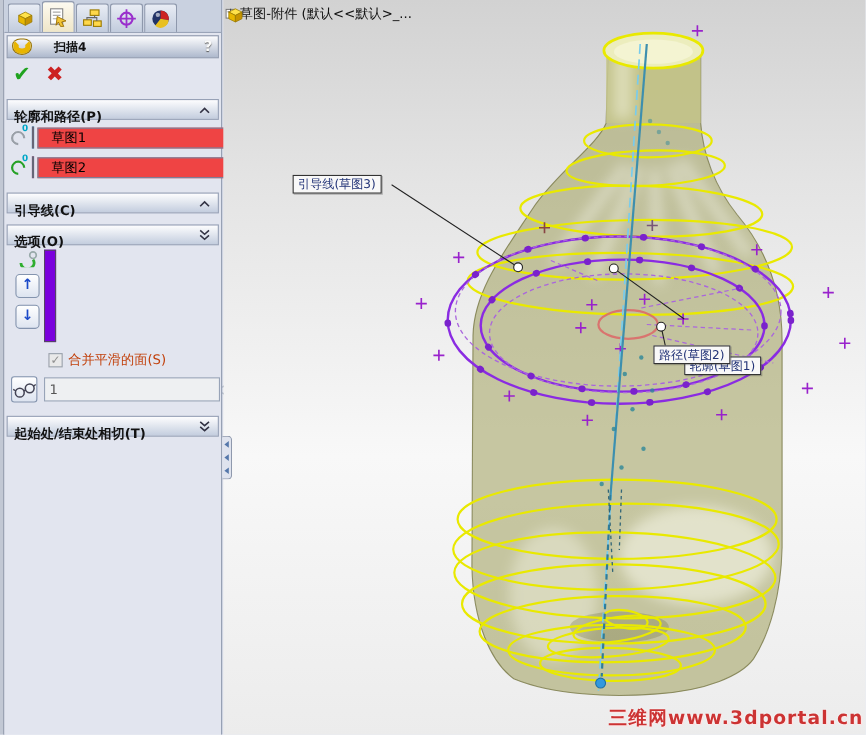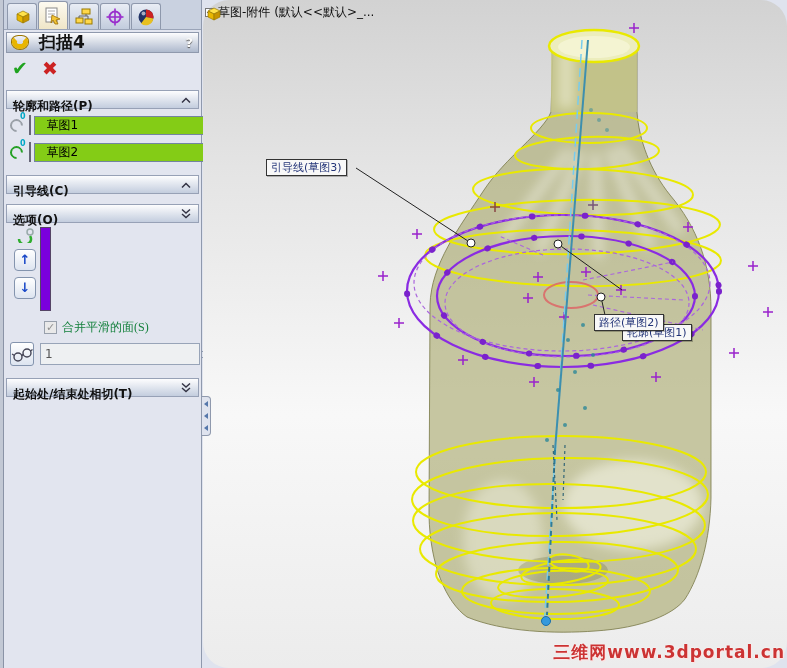--- a/index.html
+++ b/index.html
@@ -18,21 +18,21 @@
   .tabbar { display:flex; gap:1px; padding:3px 0 0 3px; background:#c9d1e0;
     border-bottom:1px solid #9aa4b8; height:30px; }
   .tab { width:30px; height:26px; display:flex; align-items:center; justify-content:center;
     background:linear-gradient(#e9edf5,#c2ccdd); border:1px solid #8e98ac;
     border-bottom:none; border-radius:3px 3px 0 0; }
   .tab.active { background:linear-gradient(#fdfaf0,#efe6c8); height:28px; margin-top:-2px; }
 
   .pm-header { margin:2px 2px 0 2px; height:21px; display:flex; align-items:center;
     background:linear-gradient(#fdfdfe,#aeb9cd); border:1px solid #8f99ad;
     padding:0 5px; }
-  .pm-title { font-size:17px; font-weight:bold; color:#111; margin-left:11px; flex:1; }
+  .pm-title { font-size:11px; font-weight:bold; color:#111; margin-left:21px; flex:1; }
   .pm-help { font-size:13px; font-weight:bold; color:#fafafa;
     text-shadow:0 1px 1px #555; cursor:pointer; }
   .sweep-glyph { width:16px; height:13px; border:5px solid #e8b500;
     border-bottom-color:transparent; border-radius:50% 50% 40% 40%;
     box-shadow:0 0 0 1px #9a7400; transform:rotate(180deg); }
 
   .okcancel { display:flex; gap:14px; padding:5px 0 4px 8px; }
   .ok { color:#1fa31f; font-size:19px; font-weight:bold; line-height:20px; cursor:pointer;}
   .cancel { color:#cc2222; font-size:19px; font-weight:bold; line-height:20px; cursor:pointer;}
 
@@ -40,21 +40,21 @@
     background:linear-gradient(#fdfdfe,#c3cdde); border:1px solid #97a1b6;
     padding:0 6px; font-size:12px; font-weight:bold; color:#111; cursor:pointer; }
   .sec-header span.flex { flex:1;margin-top:14px; }
   .chev { display:block; }
 
   .row { display:flex; align-items:center; margin:5px 6px 0 6px; height:22px; }
   .row .cicon { width:26px; display:flex; justify-content:center; }
   .swatch { width:11px; height:20px; margin-right:3px; border:1px solid #667; }
   .sw-blue { background:#3aa6f0; }
   .sw-pink { background:#ff7fd4; }
-  .field { flex:1; height:19px; border:1px solid #7384a0; background:#84cc16;
+  .field { flex:1; height:19px; border:1px solid #7384a0; background:#ef4444;
     font-size:12px; padding:1px 12px; font-family:inherit; }
 
   .curve-c { width:13px; height:13px; border:2.5px solid #9aa0a8; border-right-color:transparent;
     border-radius:50%; transform:rotate(45deg); position:relative; }
   .curve-c.green { border-color:#27a127; border-right-color:transparent; }
   .sup0 { font-size:8px; font-weight:bold; color:#00a7c6; position:relative; top:-7px; left:-3px;}
 
   .guide-body { display:flex; margin:4px 6px 0 6px; }
   .guide-left { width:30px; display:flex; flex-direction:column; align-items:center; }
   .arrow-btn { width:22px; height:22px; margin-top:6px; border:1px solid #8494ae;
@@ -64,21 +64,21 @@
   .sw-purple { width:11px; height:84px; background:#7a00dd; border:1px solid #546;
     margin-right:2px; }
   .listbox { flex:1; height:86px; background:#cfe9f8; border:1px solid #7aa0b8;
     font-size:12px; overflow:hidden; }
   .listitem { height:16px; line-height:16px; padding:0 3px; color:#111; cursor:default;}
   .listitem.selected { background:#2b99dd; color:#fff; }
 
   .chk-row { display:flex; align-items:center; margin:8px 0 0 40px; }
   .chk { width:13px; height:13px; border:1px solid #98a0ac; background:#e9e9e9;
     font-size:11px; line-height:12px; text-align:center; color:#909090; }
-  .chk-label { font-size:12px; color:#15803d; margin-left:5px;font-family:Liberation Serif, serif; }
+  .chk-label { font-size:12px; color:#c2410c; margin-left:5px; }
 
   .spin-row { display:flex; align-items:center; margin:6px 6px 0 6px; }
   .glasses-btn { width:26px; height:24px; border:1px solid #8494ae; border-radius:3px;
     background:linear-gradient(#ffffff,#dde4f0); display:flex; align-items:center;
     justify-content:center; cursor:pointer; }
   .spinner { flex:1; height:22px; margin-left:6px; border:1px solid #98a4b8;
     background:#eef0f2; font-size:12px; color:#555; padding:2px 4px; font-family:inherit;}
   .spin-arrows { width:14px; margin-left:2px; display:flex; flex-direction:column; gap:5px;
     align-items:center; }
   .tri-up { width:0; height:0; border-left:4px solid transparent; border-right:4px solid transparent;
@@ -90,21 +90,21 @@
 
   .collapse-handle { position:absolute; left:202px; top:396px; width:9px; height:40px;
     background:#dfe3ee; border:1px solid #8f99ad; border-left:none;
     border-radius:0 4px 4px 0; display:flex; flex-direction:column; gap:6px;
     align-items:center; justify-content:center; cursor:pointer; z-index:5; }
   .htri { width:0; height:0; border-top:3px solid transparent; border-bottom:3px solid transparent;
     border-right:4px solid #5577aa; }
 
   
   .viewport { position:absolute; left:203px; top:0; width:584px; height:668px;
-    background:linear-gradient(#d2d2d2 0%, #e4e4e4 25%, #f8f8f8 62%, #ececec 100%);border-radius:26px; }
+    background:linear-gradient(#d2d2d2 0%, #e4e4e4 25%, #f8f8f8 62%, #ececec 100%); }
   .viewport svg { position:absolute; left:0; top:0; }
 
   .tree-item { position:absolute; left:2px; top:4px; display:flex; align-items:center;
     font-size:12px; color:#111; }
   .expand-box { width:9px; height:9px; border:1px solid #777; background:#fff;
     font-size:9px; line-height:7px; text-align:center; color:#333; margin-right:4px;
     cursor:pointer; }
   .part-glyph { margin-right:4px; }
 
   .callout { position:absolute; background:#f8f8f8; border:1px solid #333;

